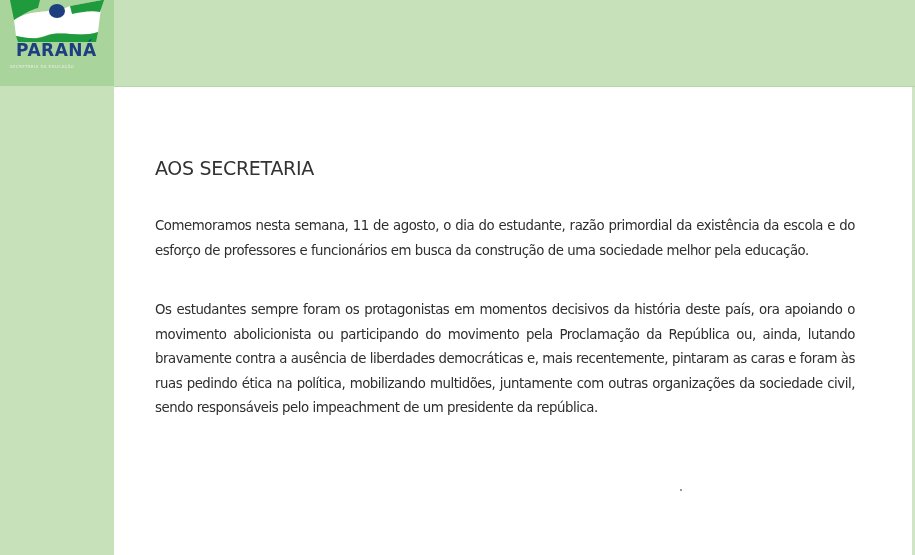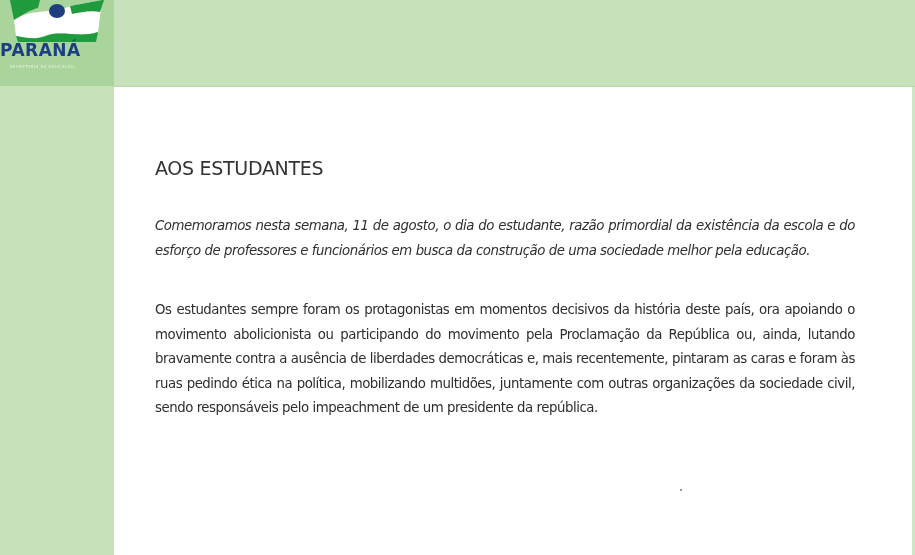--- a/index.html
+++ b/index.html
@@ -16,21 +16,21 @@
     .left-band {
       position: absolute; left: 0; top: 0; width: 114px; height: 555px;
       background: #c7e2bb;
     }
     .logo {
       position: absolute; left: 0; top: 0; width: 114px; height: 86px;
       background: #a9d49c;
     }
     .logo svg { position: absolute; left: 0; top: 0; }
     .logo-name {
-      position: absolute; left: 0; top: 40px; width: 100px;
+      position: absolute; left: 16px; top: 40px; width: 100px;
       font-family: "DejaVu Sans", sans-serif; font-weight: bold;
       font-size: 17px; color: #1d3f80; letter-spacing: 0.5px;
     }
     .logo-sub {
       position: absolute; left: 10px; top: 64px; width: 100px;
       font-size: 4px; color: #e7f3e1; letter-spacing: 0.4px; white-space: nowrap;
     }
     .page {
       position: absolute; left: 114px; top: 87px; width: 798px; height: 468px;
       background: #ffffff;
@@ -44,21 +44,21 @@
       font-size: 19px; color: #333333; letter-spacing: -0.3px;
       font-family: "DejaVu Sans", sans-serif;
     }
     .para {
       position: absolute; left: 155px; width: 700px;
       font-size: 13.3px; line-height: 24.5px; color: #2e2e2e;
       text-align: justify; letter-spacing: -0.45px;
       font-family: "DejaVu Sans", sans-serif;
       margin: 0;
     }
-    .p1 { top: 214px; font-style: italic; }
+    .p1 { top: 214px; }
     .p2 { top: 298px; }
     .dot {
       position: absolute; left: 680px; top: 489px; width: 2px; height: 2px;
       background: #999;
     }
   </style>
 </head>
 <body>
 
 <div class="top-band"></div>
@@ -72,18 +72,18 @@
     <path d="M70 6 L102 0 L104 0 L100 12 C92 10, 80 12, 72 14 Z" fill="#1f9a3c"></path>
     <ellipse cx="57" cy="11" rx="8" ry="7" fill="#1d3f80"></ellipse>
   </svg>
   <div class="logo-name">PARANÁ</div>
   <div class="logo-sub">SECRETARIA DA EDUCAÇÃO</div>
 </div>
 
 <div class="page"></div>
 <div class="page-right-edge"></div>
 
-<h1 class="title" style="margin:0;font-weight:normal;">AOS ESTUDANTES</h1>
+<h1 class="title" style="margin:0;font-weight:normal;">AOS SECRETARIA</h1>
 
 <p class="para p1">Comemoramos nesta semana, 11 de agosto, o dia do estudante, razão primordial da existência da escola e do esforço de professores e funcionários em busca da construção de uma sociedade melhor pela educação.</p>
 <p class="para p2">Os estudantes sempre foram os protagonistas em momentos decisivos da história deste país, ora apoiando o movimento abolicionista ou participando do movimento pela Proclamação da República ou, ainda, lutando bravamente contra a ausência de liberdades democráticas e, mais recentemente, pintaram as caras e foram às ruas pedindo ética na política, mobilizando multidões, juntamente com outras organizações da sociedade civil, sendo responsáveis pelo impeachment de um presidente da república.</p>
 
 <div class="dot"></div>
 
 </body></html>

